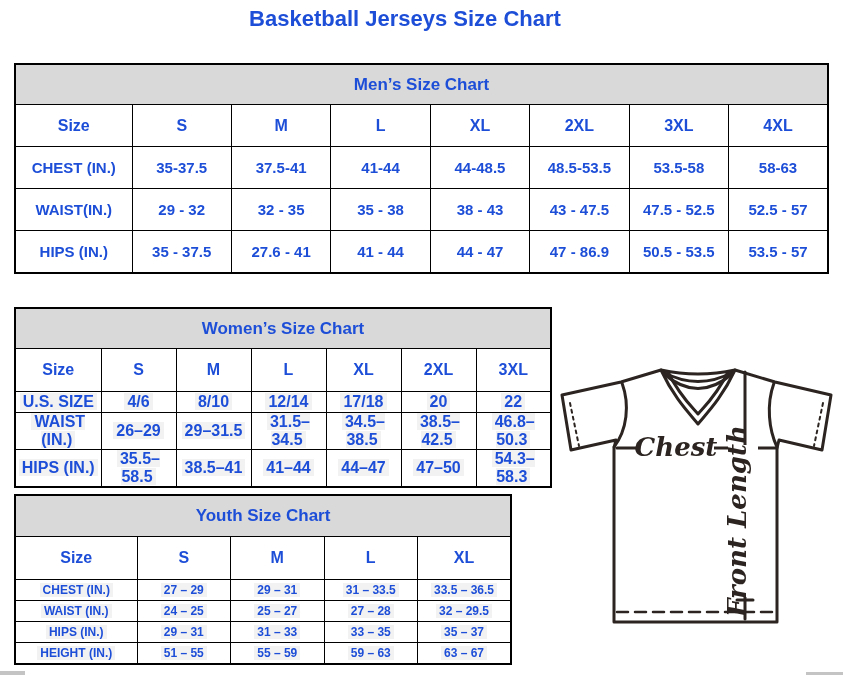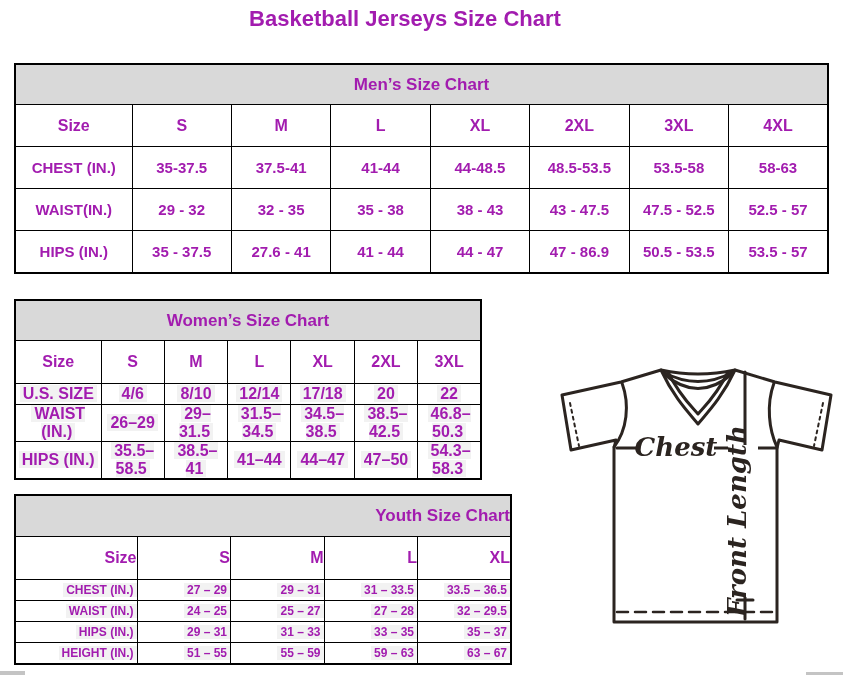--- a/index.html
+++ b/index.html
@@ -1,45 +1,45 @@
 <!DOCTYPE html>
 <html><head>
 <meta charset="utf-8">
 <style>
   html,body { margin:0; padding:0; background:#ffffff; }
   .page {
     position:relative; width:843px; height:679px; overflow:hidden;
-    font-family:"Liberation Sans", sans-serif; color:#a21caf;
+    font-family:"Liberation Sans", sans-serif; color:#1d4ed8;
   }
   .main-title {
     position:absolute; left:0; top:6px; width:810px;
     text-align:center; font-size:22px; font-weight:bold;
   }
   table.sizes {
     position:absolute; border-collapse:collapse; table-layout:fixed;
     border:2.5px solid #000; text-align:center; font-weight:bold;
   }
   table.sizes th, table.sizes td { border:1.5px solid #000; padding:0; text-align:center; vertical-align:middle; }
   tr.title-row th { background:#d9d9d9; font-size:17px; }
   
   table.mens { left:14px; top:63px; width:815px; }
   .mens col.c0 { width:117px; }
   .mens tr.title-row th { height:39px; }
   .mens tr.head-row th { height:41px; font-size:16px; }
   .mens tr.data-row td { height:41px; font-size:15px; }
   
-  table.womens { left:14px; top:299px; width:468px; }
+  table.womens { left:14px; top:307px; width:538px; }
   table.womens th, table.womens td { border-width:1px; }
   .womens col.c0 { width:86px; }
   .womens tr.title-row th { height:39px; }
   .womens tr.head-row th { height:42px; font-size:16px; }
   .womens tr.data-row td { height:20px; font-size:16px; }
   
   table.youth { left:14px; top:494px; width:498px; }
-  table.youth th, table.youth td { border-width:1px;text-align:right; }
+  table.youth th, table.youth td { border-width:1px; }
   .youth col.c0 { width:122px; }
   .youth tr.title-row th { height:40px; }
   .youth tr.head-row th { height:42px; font-size:16px; }
   .youth tr.data-row td { height:20px; font-size:12px; }
   .hl { background:#f2f2f2; padding:0 3px; }
   
   .jersey-svg { position:absolute; left:550px; top:350px; }
   .jersey-label {
     font-family:"DejaVu Serif", serif; font-style:italic; font-weight:bold;
     font-size:26px; fill:#2b2420;

